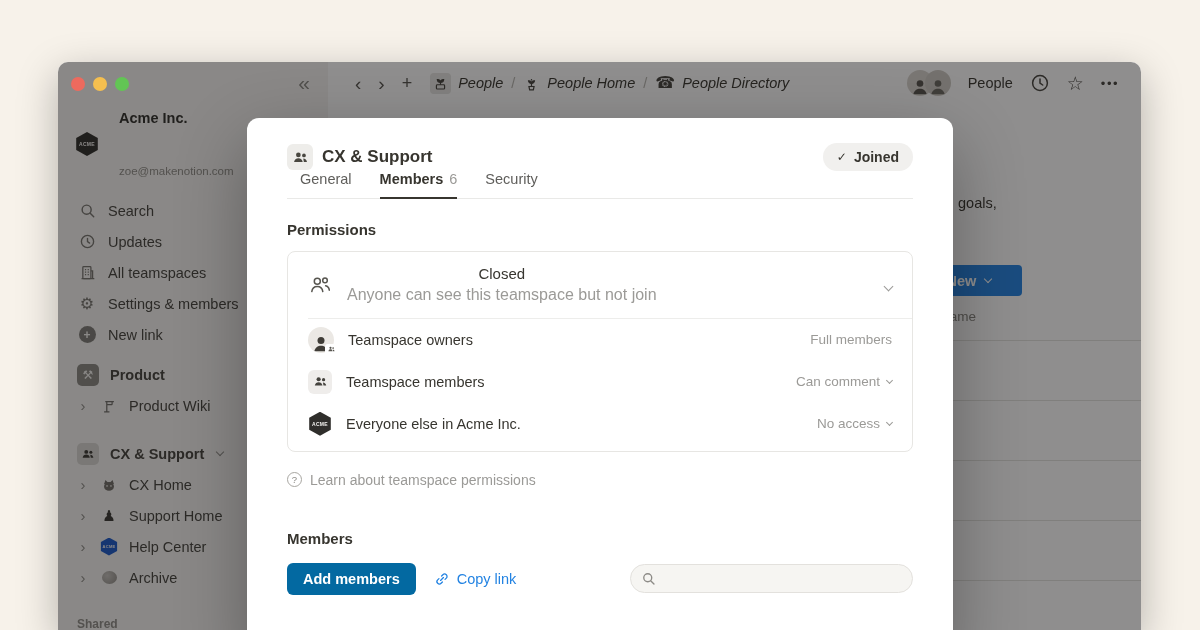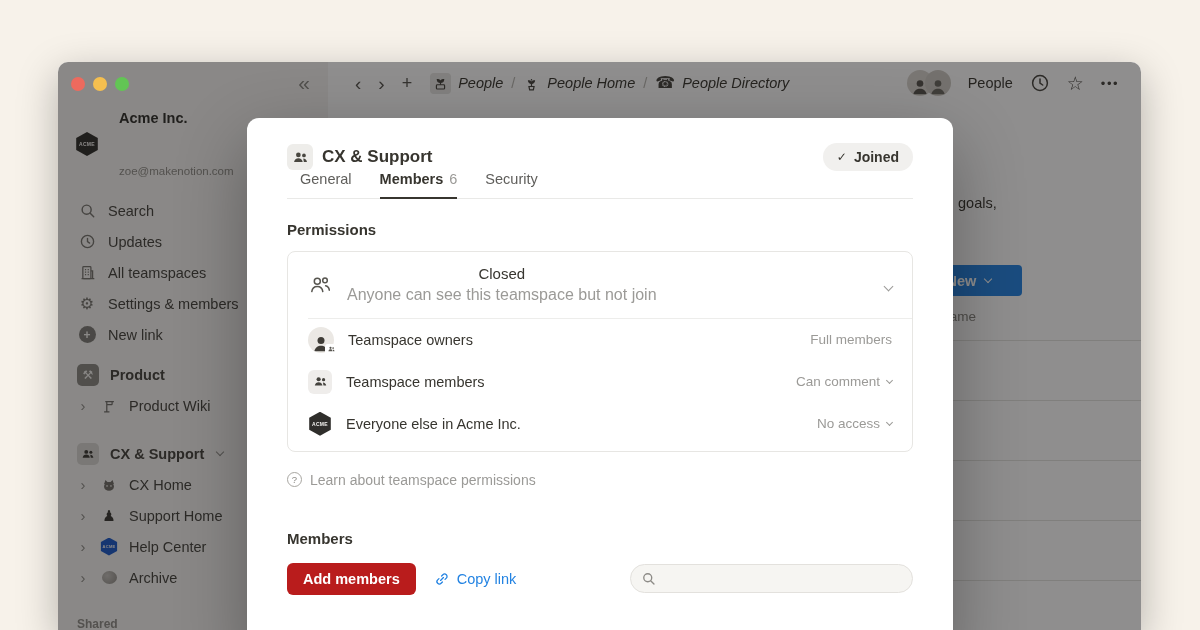--- a/index.html
+++ b/index.html
@@ -113,21 +113,21 @@
   .p-val .chev { width:5px; height:5px; margin-top:-2px; }
   .sq-ic { width:24px; height:24px; border-radius:6px; background:#efedeb; color:#45433e; display:flex; align-items:center; justify-content:center; flex:none; }
   .own-av { position:relative; width:26px; height:26px; flex:none; }
   .own-av .face { width:26px; height:26px; border-radius:50%; background:#ebe8e4; overflow:hidden; display:flex; align-items:flex-end; justify-content:center; }
   .own-av .badge { position:absolute; right:-3px; bottom:-2px; width:12px; height:11px; background:#fff; border-radius:3px; color:#57554f; display:flex; align-items:center; justify-content:center; }
   .hex.sm { width:24px; height:24px; font-size:5px; }
   .learn { margin-top:20px; display:flex; align-items:center; gap:8px; font-size:14px; color:#9b9a97; cursor:pointer; }
   .qmark { width:15px; height:15px; border:1.2px solid #a8a6a1; border-radius:50%; font-size:9.5px; display:flex; align-items:center; justify-content:center; color:#8b8984; flex:none; }
   .m-head2 { margin-top:42px; font-size:15px; font-weight:700; color:#37352f; }
   .actions { margin-top:16px; display:flex; align-items:center; }
-  .add-btn { background:#b91c1c; color:#fff; border:none; border-radius:6px; font-size:14.5px; font-weight:600; padding:8px 16px; font-family:inherit; cursor:pointer; }
+  .add-btn { background:#0369a1; color:#fff; border:none; border-radius:6px; font-size:14.5px; font-weight:600; padding:8px 16px; font-family:inherit; cursor:pointer; }
   .copy { display:flex; align-items:center; gap:7px; margin-left:18px; color:#2383e2; font-size:14.5px; font-weight:500; cursor:pointer; }
   .srch { margin-left:auto; width:283px; height:29px; background:#f6f5f2; border:1px solid #e3e1dd; border-radius:15px; display:flex; align-items:center; padding:0 10px; gap:7px; }
   .srch input { border:none; outline:none; background:transparent; font-family:inherit; font-size:13.5px; color:#55534e; width:100%; }
   .srch input::placeholder { color:#aeaca6; }
   .srch .mag { color:#8d8b87; display:flex; flex:none; }
 </style>
 </head>
 <body>
 
 <div class="window">

